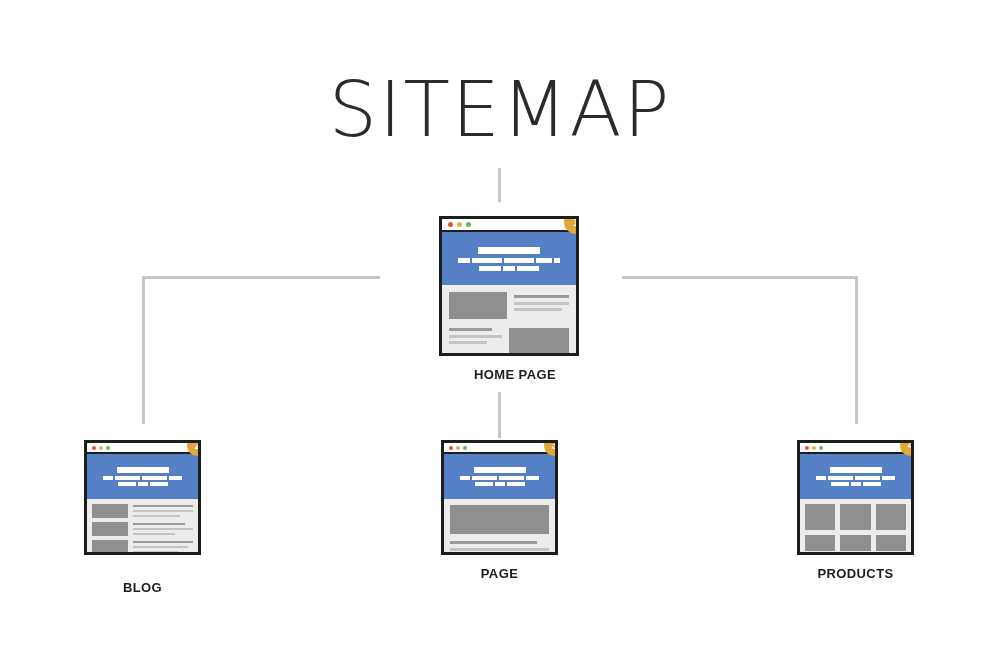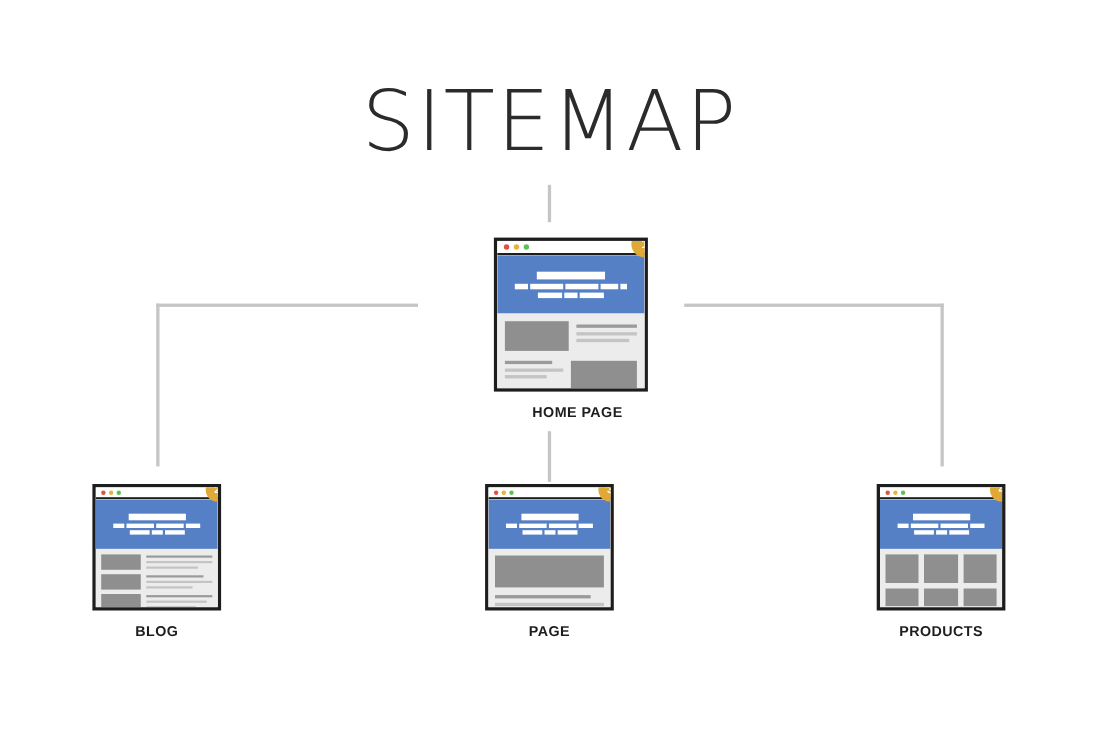--- a/index.html
+++ b/index.html
@@ -141,21 +141,21 @@
 <div class="conn conn-v" style="left:498px; top:168px; height:34px;"></div>
 
 <div class="conn conn-h" style="left:142px; top:276px; width:238px;"></div>
 <div class="conn conn-v" style="left:142px; top:276px; height:148px;"></div>
 
 <div class="conn conn-h" style="left:622px; top:276px; width:236px;"></div>
 <div class="conn conn-v" style="left:855px; top:276px; height:148px;"></div>
 
 <div class="conn conn-v" style="left:498px; top:392px; height:46px;"></div>
 
-<div class="node" style="left:429px; top:216px; width:152px;padding-left:20px;">
+<div class="node" style="left:419px; top:216px; width:152px;padding-left:20px;">
   <div class="win" style="width:140px; height:140px;">
     <div class="win-bar" style="height:13px; padding-left:6px;">
       <div class="dots" style="gap:4px;">
         <span class="dot r" style="width:5px;height:5px;"></span>
         <span class="dot y" style="width:5px;height:5px;"></span>
         <span class="dot g" style="width:5px;height:5px;"></span>
       </div>
     </div>
     <div class="win-body">
       <div class="hero" style="height:53px; padding:10px 8px;">
@@ -244,21 +244,21 @@
             <div class="tline dark" style="height:2px;width:100%;margin-bottom:3px;"></div>
             <div class="tline" style="height:2px;width:92%;margin-bottom:3px;"></div>
             <div class="tline" style="height:2px;width:75%;"></div>
           </div>
         </div>
 
       </div>
     </div>
     <div class="badge" style="right:-10px; top:-8px; width:21px; height:21px; font-size:10px;">2</div>
   </div>
-  <div class="node-label" style="margin-top:11px; font-size:13px;">BLOG</div>
+  <div class="node-label" style="margin-top:25px; font-size:13px;">BLOG</div>
 </div>
 
 <div class="node" style="left:441px; top:440px; width:117px;">
   <div class="win" style="width:117px; height:115px;">
     <div class="win-bar" style="height:11px; padding-left:5px;">
       <div class="dots" style="gap:3px;">
         <span class="dot r" style="width:4px;height:4px;"></span>
         <span class="dot y" style="width:4px;height:4px;"></span>
         <span class="dot g" style="width:4px;height:4px;"></span>
       </div>

